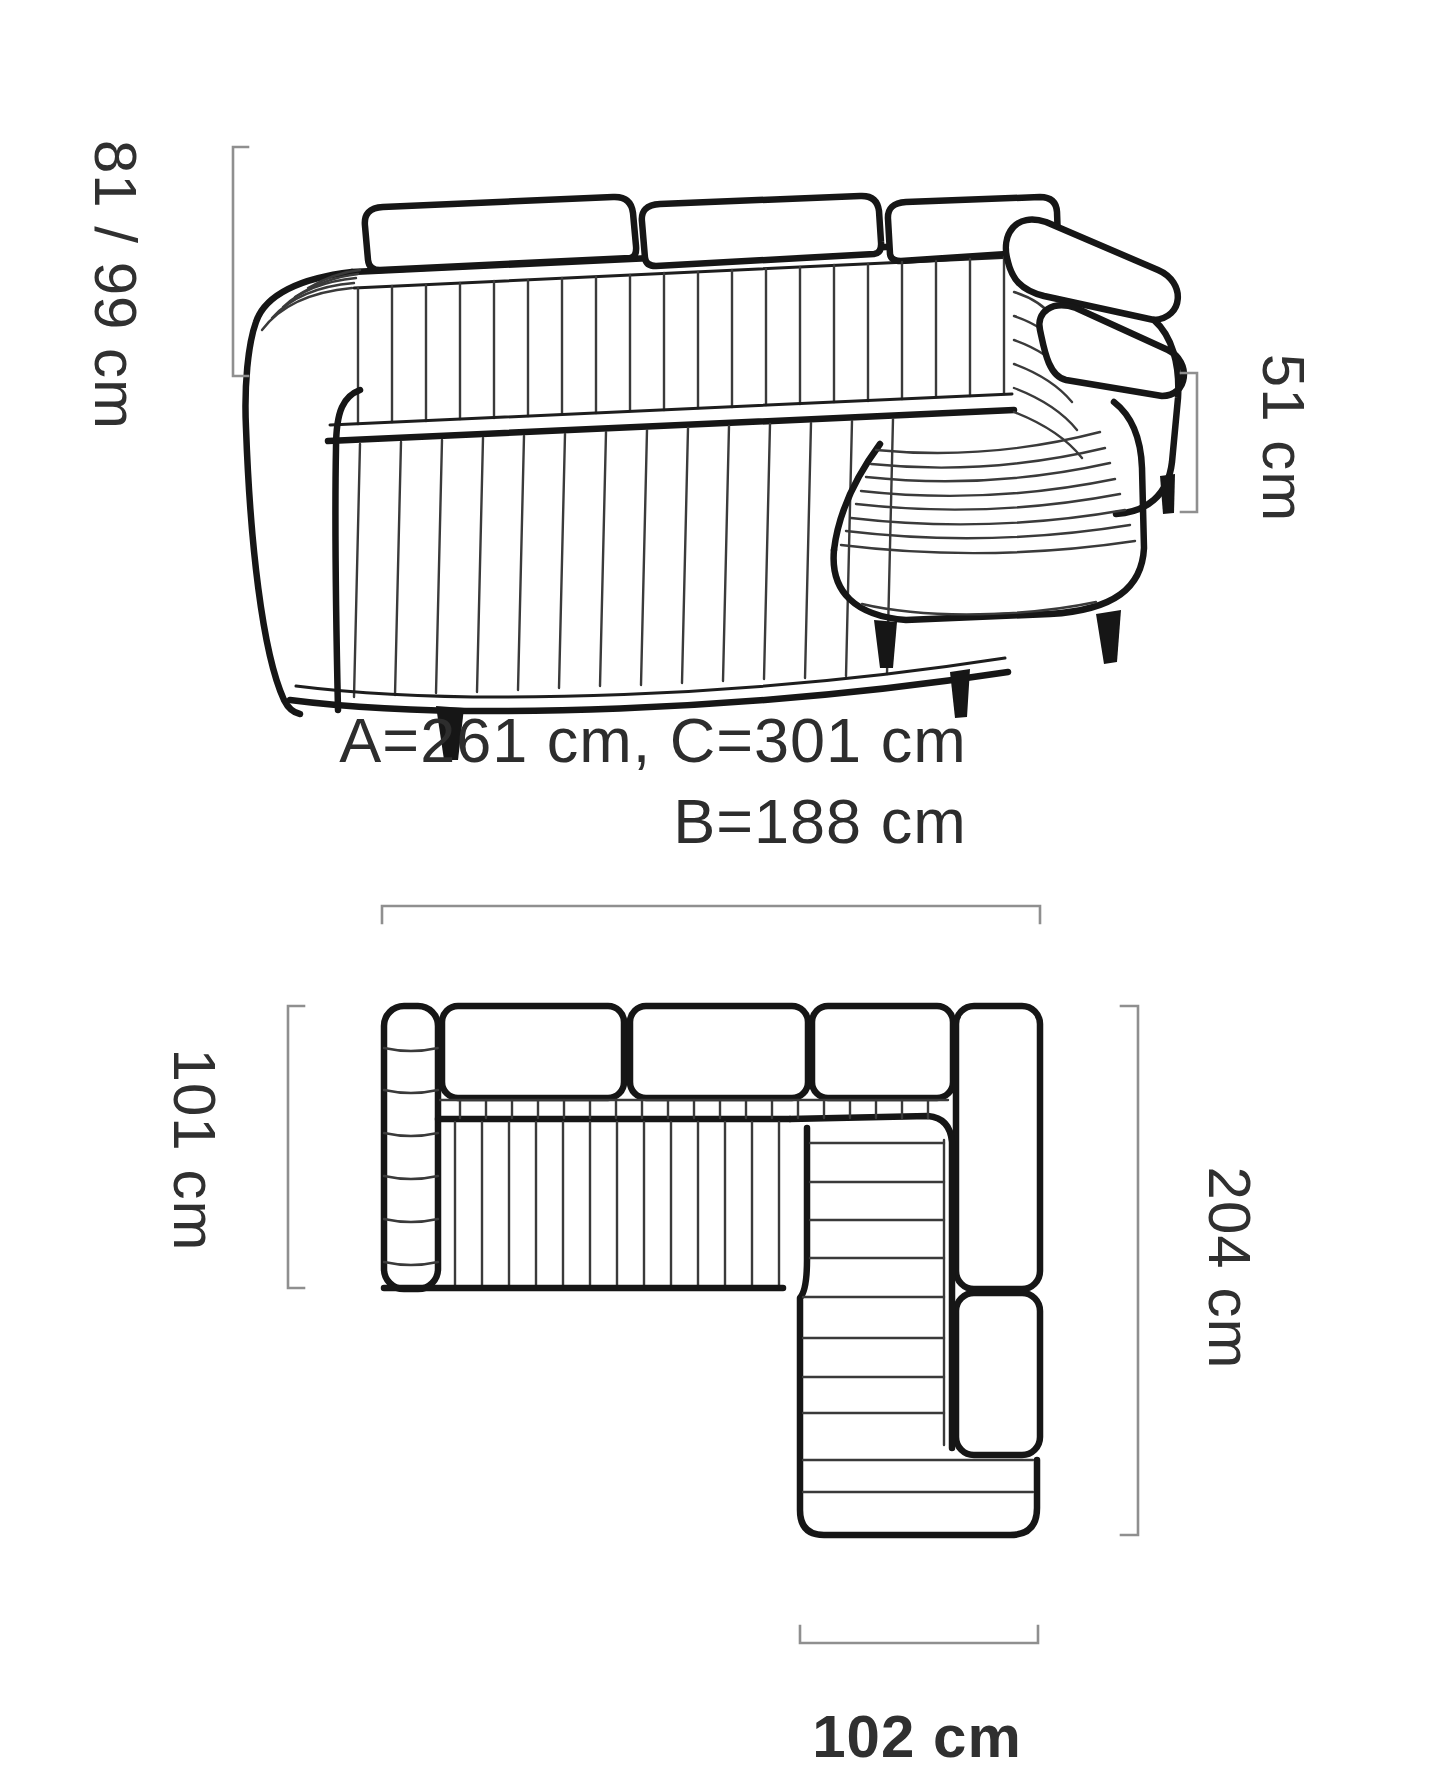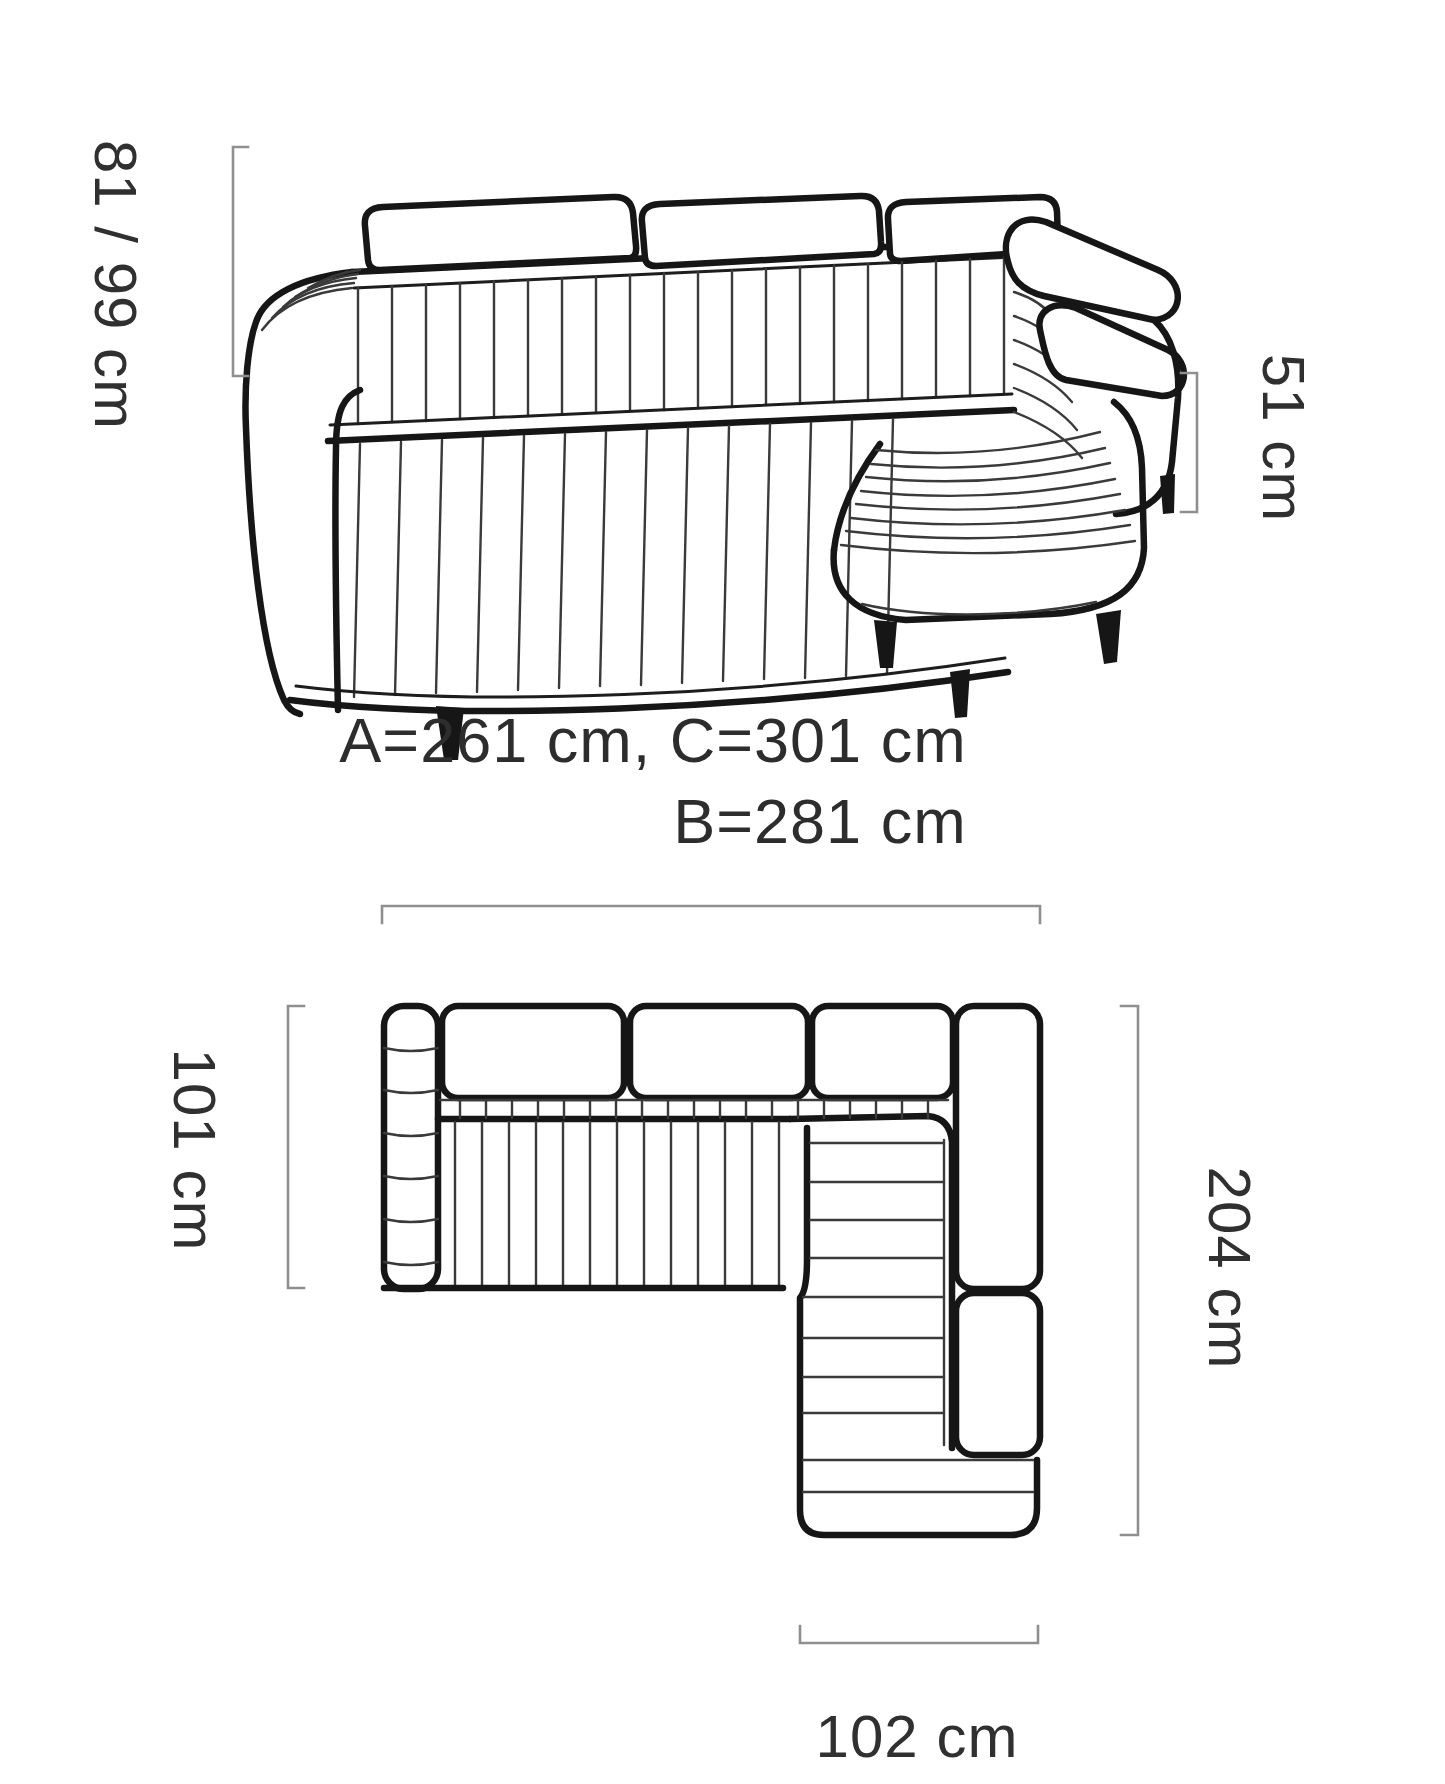--- a/index.html
+++ b/index.html
@@ -13,21 +13,21 @@
   .artwork{position:absolute;left:0;top:0;width:1445px;height:1784px;}
   .dim-label{
     position:absolute;
     color:#303030;
     font-size:60px;
     letter-spacing:1px;
     white-space:nowrap;
     font-weight:400;
   }
   .dim-label.vert{transform:translate(-50%,-50%) rotate(90deg);}
-  .dim-label.horiz{transform:translate(-50%,-50%);}
+  .dim-label.horiz{transform:translate(-50%,-50%);font-weight:bold;}
   .note-block{
     position:absolute;
     left:653px;top:700px;
     transform:translateX(-50%);
     text-align:right;
     color:#2d2d2d;
     font-size:63px;
     line-height:1.28;
     letter-spacing:1px;
     white-space:nowrap;
@@ -234,21 +234,21 @@
       <path class="measure" d="M 800,1626 L 800,1643 L 1038,1643 L 1038,1626"></path>
     </g>
   </svg>
 
   <div class="dim-label vert" style="left:115px;top:285px;">81 / 99 cm</div>
 
   <div class="dim-label vert" style="left:1283px;top:438px;">51 cm</div>
 
   <div class="note-block">
     <div>A=261 cm, C=301 cm</div>
-    <div>B=281 cm</div>
+    <div>B=188 cm</div>
   </div>
 
   <div class="dim-label vert" style="left:194px;top:1150px;">101 cm</div>
 
   <div class="dim-label vert" style="left:1229px;top:1268px;">204 cm</div>
 
   <div class="dim-label horiz" style="left:917px;top:1736px;">102 cm</div>
 
 </div>
 

